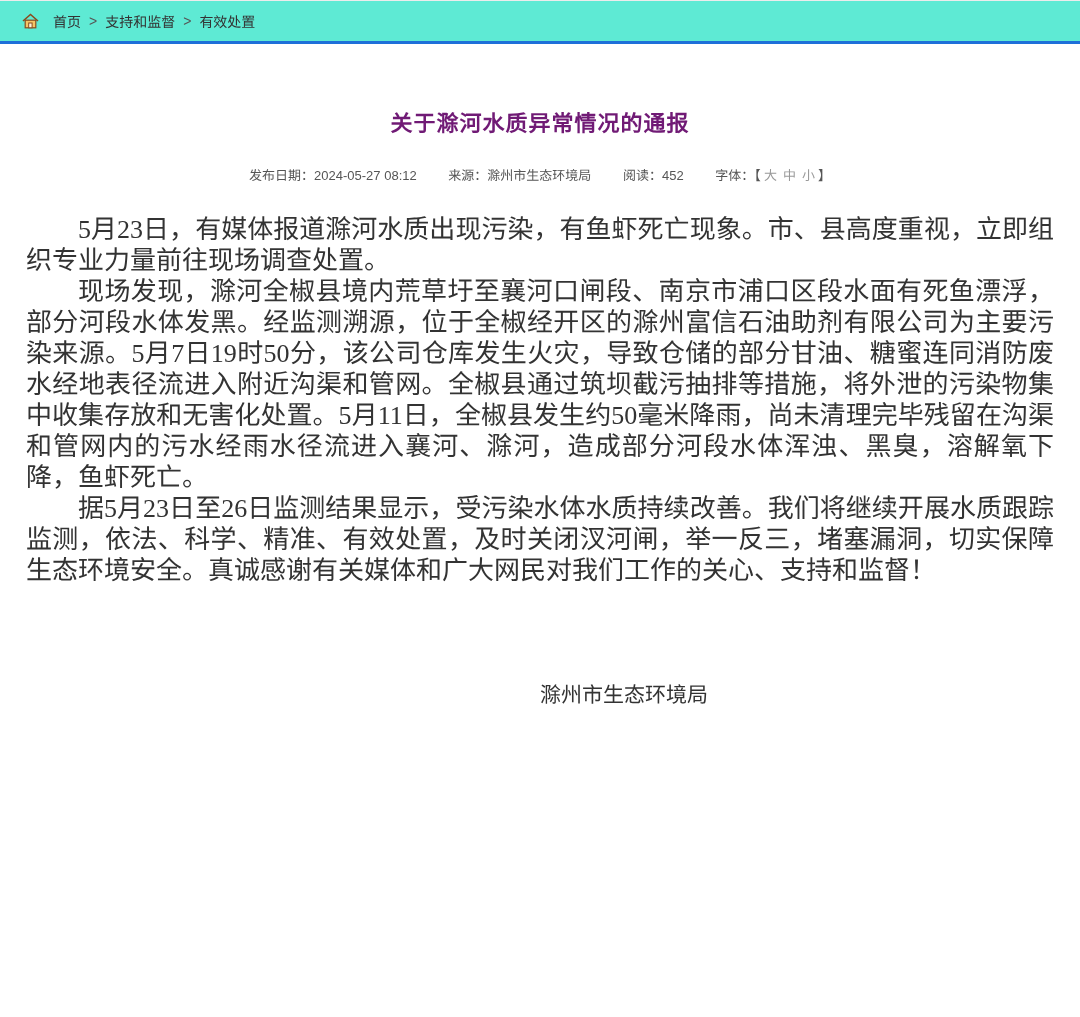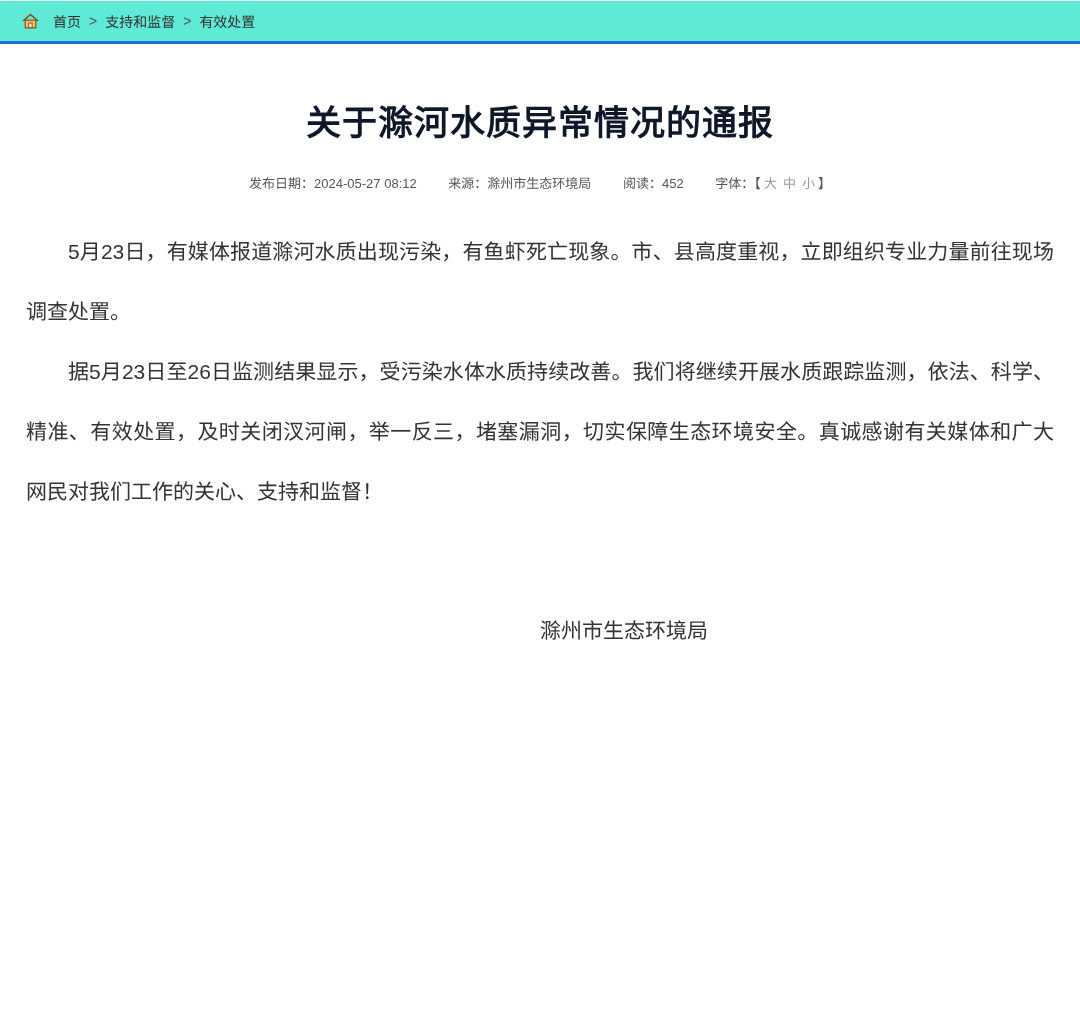--- a/index.html
+++ b/index.html
@@ -31,49 +31,50 @@
     height: 16px;
     margin-right: 14px;
     display: inline-block;
   }
   .crumb { cursor: pointer; }
   .crumb-sep { margin: 0 8px; color: #555555; }
 
   
   .article { padding: 0 26px; }
   .article-title {
-    margin: 0;
+    margin: 11px;
     padding-top: 50px;
     text-align: center;
-    font-size: 35px;
+    font-size: 22px;
     font-weight: bold;
-    color: #0f172a;
+    color: #701a75;
     letter-spacing: 1px;
   }
   .article-meta {
     margin-top: 28px;
     text-align: center;
     font-size: 13px;
     color: #555555;
   }
   .meta-item { margin: 16px 14px; white-space: nowrap; }
   .meta-label { color: #555555; }
   .meta-value { color: #555555; }
   .font-size-option {
     color: #999999;
     cursor: pointer;
     margin: 0 3px;
   }
 
   .article-body {
     margin-top: 30px;
-    font-size: 21px;
-    line-height: 60px;
+    font-size: 26px;
+    line-height: 31px;
     text-align: justify;
     color: #333333;
+    font-family: Liberation Serif, serif;
   }
   .article-body p {
     margin: 0;
     text-indent: 2em;
   }
 
   .signature {
     margin-top: 88px;
     text-align: center;
     font-size: 21px;
@@ -109,20 +110,21 @@
 
   <div class="article-meta">
     <span class="meta-item"><span class="meta-label">发布日期：</span><span class="meta-value">2024-05-27 08:12</span></span>
     <span class="meta-item"><span class="meta-label">来源：</span><span class="meta-value">滁州市生态环境局</span></span>
     <span class="meta-item"><span class="meta-label">阅读：</span><span class="meta-value">452</span></span>
     <span class="meta-item"><span class="meta-label">字体：</span><span>【</span><span class="font-size-option">大</span><span class="font-size-option">中</span><span class="font-size-option">小</span><span>】</span></span>
   </div>
 
   <div class="article-body">
     <p>5月23日，有媒体报道滁河水质出现污染，有鱼虾死亡现象。市、县高度重视，立即组织专业力量前往现场调查处置。</p>
+    <p>现场发现，滁河全椒县境内荒草圩至襄河口闸段、南京市浦口区段水面有死鱼漂浮，部分河段水体发黑。经监测溯源，位于全椒经开区的滁州富信石油助剂有限公司为主要污染来源。5月7日19时50分，该公司仓库发生火灾，导致仓储的部分甘油、糖蜜连同消防废水经地表径流进入附近沟渠和管网。全椒县通过筑坝截污抽排等措施，将外泄的污染物集中收集存放和无害化处置。5月11日，全椒县发生约50毫米降雨，尚未清理完毕残留在沟渠和管网内的污水经雨水径流进入襄河、滁河，造成部分河段水体浑浊、黑臭，溶解氧下降，鱼虾死亡。</p>
     <p>据5月23日至26日监测结果显示，受污染水体水质持续改善。我们将继续开展水质跟踪监测，依法、科学、精准、有效处置，及时关闭汊河闸，举一反三，堵塞漏洞，切实保障生态环境安全。真诚感谢有关媒体和广大网民对我们工作的关心、支持和监督！</p>
   </div>
 
   <div class="signature">
     <span class="sig-org">滁州市生态环境局</span>
   </div>
 
 </div>
 
 </body></html>

